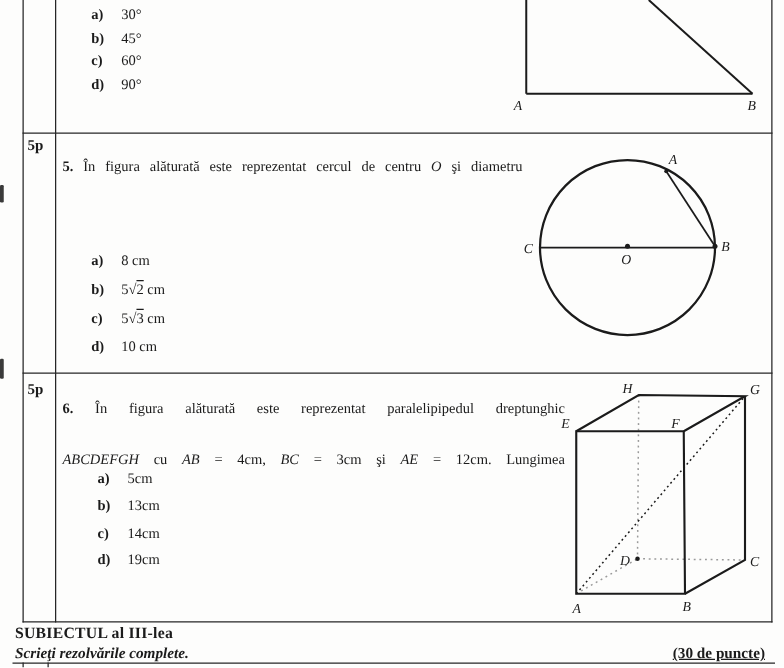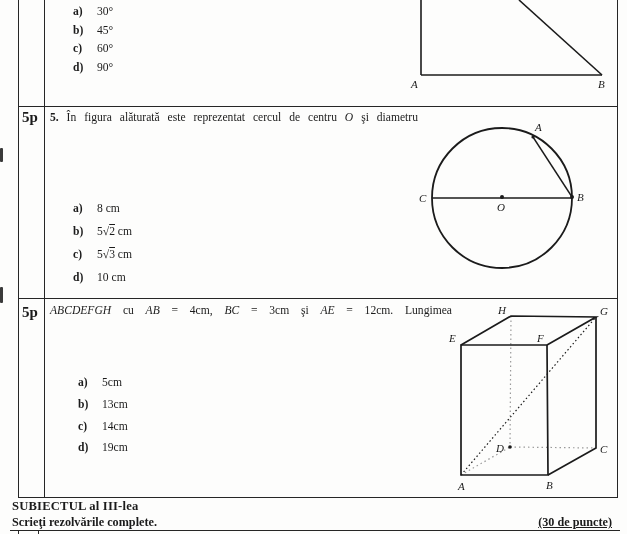--- a/index.html
+++ b/index.html
@@ -7,47 +7,48 @@
     position:relative;
     width:627px;height:534px;
     background:#fdfdfc;
     font-family:"Liberation Serif", serif;
     color:#1b1b1b;
     overflow:hidden;
   }
   .vline{position:absolute;width:1px;background:#262626;}
   .hline{position:absolute;height:1px;background:#262626;}
   .pts{
-    position:absolute;font-weight:bold;font-size:15px;text-align:center;
+    position:absolute;font-weight:bold;font-size:12px;text-align:center;
   }
   .qtext{
     position:absolute;font-size:11.6px;
   }
   .qline{
     text-align:justify;text-align-last:justify;
     white-space:normal;
+    margin-top:16px;
   }
   .qline.nojust{text-align-last:left;}
   .it{font-style:italic;}
   .bd{font-weight:bold;}
   .r{text-decoration:overline;}
   .opt{
     position:absolute;font-size:11.6px;display:flex;
   }
   .opt .letter{font-weight:bold;width:24px;}
   .figlabel{
     font-family:"Liberation Serif", serif;
     font-style:italic;font-size:11px;fill:#1b1b1b;
   }
   svg{position:absolute;display:block;}
   .footer-title{
     position:absolute;font-weight:bold;font-size:12.6px;letter-spacing:.2px;text-align:center;
   }
   .footer-instr{
-    position:absolute;font-weight:bold;font-size:12.2px;
+    position:absolute;font-weight:bold;font-style:italic;font-size:12.2px;
   }
   .footer-pts{
     position:absolute;font-weight:bold;font-size:12.2px;
   }
   .smudge{position:absolute;background:#3a3a3a;border-radius:1px;}
 </style>
 </head>
 <body>
 
 <div class="page">
@@ -119,20 +120,21 @@
     <circle cx="118" cy="27" r="1.6" fill="#1b1b1b"></circle>
     <text class="figlabel" x="4" y="92">C</text>
     <text class="figlabel" x="82" y="101">O</text>
     <text class="figlabel" x="162" y="91">B</text>
     <text class="figlabel" x="120" y="21">A</text>
   </svg>
 
   <div class="pts" style="left:22px;top:304px;">5p</div>
 
   <div class="qtext" style="left:50px;top:299px;width:402px;line-height:24.5px;">
+    <div class="qline"><span class="bd">6. </span><span>În figura alăturată este reprezentat paralelipipedul dreptunghic</span></div>
     <div class="qline"><span class="it">ABCDEFGH</span><span> cu </span><span class="it">AB</span><span> = 4cm, </span><span class="it">BC</span><span> = 3cm şi </span><span class="it">AE</span><span> = 12cm. Lungimea</span></div>
   </div>
 
   <div class="opt" style="left:78px;top:376px;">
     <span class="letter">a)</span>
     <span class="value"><span>5cm</span></span>
   </div>
   <div class="opt" style="left:78px;top:398px;">
     <span class="letter">b)</span>
     <span class="value"><span>13cm</span></span>

